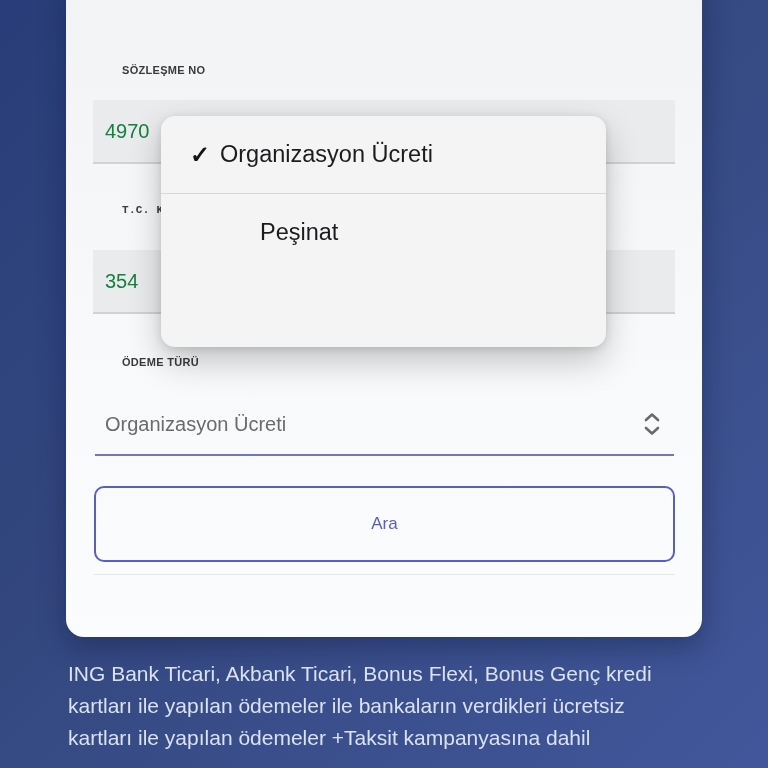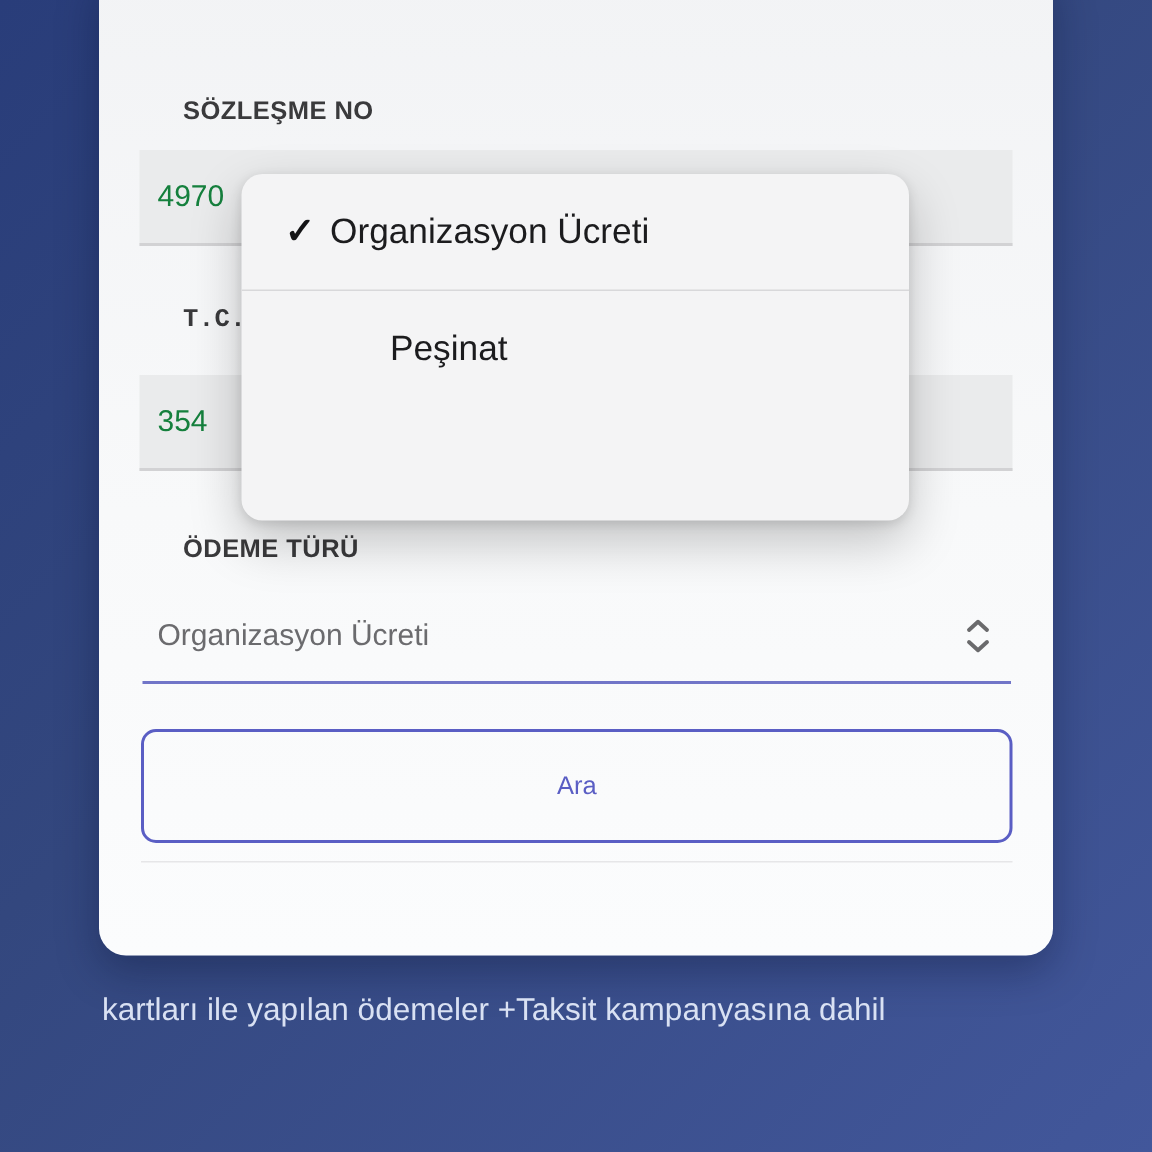--- a/index.html
+++ b/index.html
@@ -12,21 +12,21 @@
 
   
   .card {
     position:absolute; left:66px; top:-22px; width:636px; height:659px;
     background:linear-gradient(180deg,#f2f3f5 0%,#f8f9fa 55%,#fbfcfd 100%);
     border-radius:18px;
     box-shadow:0 10px 28px rgba(8,18,48,.35);
   }
   .field-label {
     position:absolute; left:56px;
-    font-size:17px; font-weight:bold; color:#3a3a3c; letter-spacing:.3px;
+    font-size:11px; font-weight:bold; color:#3a3a3c; letter-spacing:.3px;
   }
   .text-field {
     position:absolute; left:27px; width:582px; height:64px;
     background:#eaebec; border-bottom:2px solid #d2d2d4;
   }
   .text-field .value {
     position:absolute; left:12px; top:0; line-height:62px;
     font-size:20px; color:#15803d;
   }
   .select-row {
@@ -120,14 +120,16 @@
   <div class="item">
     <span class="check">✓</span>
     <span class="opt-label">Organizasyon Ücreti</span>
   </div>
   <div class="item">
     <span class="opt-label">Peşinat</span>
   </div>
 </div>
 
 <div class="footer">
+  <div class="line">ING Bank Ticari, Akbank Ticari, Bonus Flexi, Bonus Genç kredi</div>
+  <div class="line">kartları ile yapılan ödemeler ile bankaların verdikleri ücretsiz</div>
   <div class="line">kartları ile yapılan ödemeler +Taksit kampanyasına dahil</div>
 </div>
 
 </body></html>

